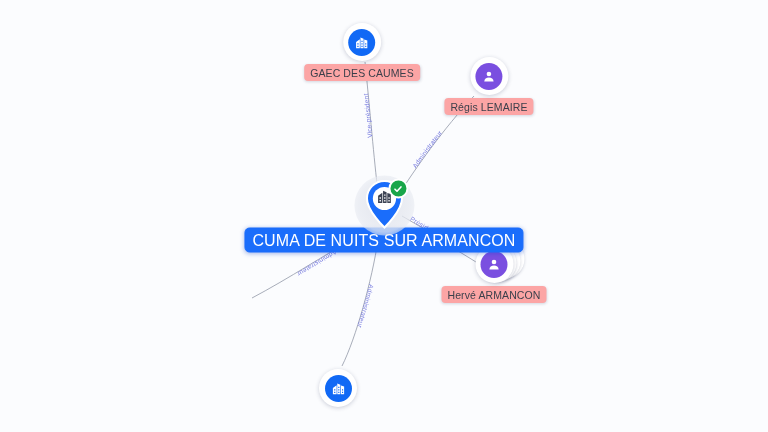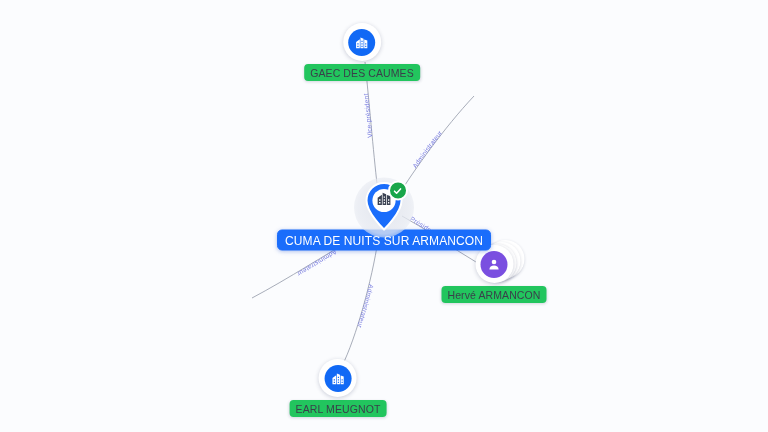--- a/index.html
+++ b/index.html
@@ -27,26 +27,26 @@
   .chip-inner{width:27px;height:27px;border-radius:50%;
               display:flex;align-items:center;justify-content:center;}
   .chip-inner.company{background:#1169f5;}
   .chip-inner.person{background:#7a4fe0;}
   .chip-inner svg{display:block;}
 
   
   .label{
     margin-top:3px;white-space:nowrap;
     font-size:10.5px;letter-spacing:.1px;color:#3a3f4a;
-    background:#22c55e;border-radius:4px;
+    background:#fca5a5;border-radius:4px;
     padding:2.5px 6px;
     box-shadow:0 1px 3px rgba(30,40,80,.18);
   }
   .label.primary{
-    background:#1a6dfb;color:#ffffff;font-size:12px;
+    background:#1a6dfb;color:#ffffff;font-size:16px;
     border:1.5px solid #1a6dfb;border-radius:5px;
     padding:2.5px 7px;
     box-shadow:0 1px 4px rgba(20,70,200,.35);
   }
 
   
   .center-node{position:absolute;transform:translate(-50%,-50%);}
   .halo{position:absolute;left:50%;top:26px;transform:translate(-50%,-50%);
         width:60px;height:60px;border-radius:50%;
         background:radial-gradient(circle,rgba(225,228,236,.95) 0%,rgba(231,234,241,.75) 62%,rgba(240,242,247,0) 100%);}
@@ -107,20 +107,35 @@
               <path d="M10 21V4l5 2v15h-5zm1.6-2h1.8v-2h-1.8v2zm0-4h1.8v-2h-1.8v2zm0-4h1.8V9h-1.8v2z"></path>
               <path d="M16 21V7l5 1.6V21h-5zm1.6-2h1.8v-2h-1.8v2zm0-4h1.8v-2h-1.8v2z"></path>
             </svg>
           </div>
         </div>
       </div>
       <div class="label">GAEC DES CAUMES</div>
     </div>
   </div>
 
+  <div class="node" style="left:489px;top:86px;">
+    <div class="node-hit">
+      <div class="chip-wrap">
+        <div class="chip">
+          <div class="chip-inner person">
+            <svg width="15" height="15" viewBox="0 0 24 24" fill="#fff">
+              <circle cx="12" cy="8" r="3.7"></circle>
+              <path d="M4.6 20c0-4.1 3.3-6.4 7.4-6.4s7.4 2.3 7.4 6.4H4.6z"></path>
+            </svg>
+          </div>
+        </div>
+      </div>
+      <div class="label">Régis LEMAIRE</div>
+    </div>
+  </div>
 
   <div class="node" style="left:494px;top:274px;">
     <div class="node-hit">
       <div class="chip-wrap">
         <div class="chip-stack" style="left:11px;top:-5px;width:38px;height:38px;"></div>
         <div class="chip-stack" style="left:7px;top:-3px;width:38px;height:38px;"></div>
         <div class="chip-stack" style="left:3.5px;top:-1.5px;width:38px;height:38px;"></div>
         <div class="chip">
           <div class="chip-inner person">
             <svg width="15" height="15" viewBox="0 0 24 24" fill="#fff">
@@ -141,21 +156,20 @@
         <div class="chip">
           <div class="chip-inner company">
             <svg width="15" height="15" viewBox="0 0 24 24" fill="#fff">
               <path d="M3 21V11l6-4.2V21H3zm2-2h2v-2H5v2zm0-4h2v-2H5v2z"></path>
               <path d="M10 21V4l5 2v15h-5zm1.6-2h1.8v-2h-1.8v2zm0-4h1.8v-2h-1.8v2zm0-4h1.8V9h-1.8v2z"></path>
               <path d="M16 21V7l5 1.6V21h-5zm1.6-2h1.8v-2h-1.8v2zm0-4h1.8v-2h-1.8v2z"></path>
             </svg>
           </div>
         </div>
       </div>
-      <div class="label">EARL MEUGNOT</div>
     </div>
   </div>
 
   <div class="center-node" style="left:384px;top:216px;">
     <div class="node-hit">
       <div class="halo"></div>
       <div class="pin-wrap">
         <svg width="46" height="58" viewBox="0 0 46 58" style="position:absolute;left:0;top:0;">
           <path d="M23 1.5C13.3 1.5 5.5 9.3 5.5 19c0 12.4 17.5 29 17.5 29S40.5 31.4 40.5 19C40.5 9.3 32.7 1.5 23 1.5z" fill="#1a6dfb" stroke="#ffffff" stroke-width="2"></path>
           <circle cx="23" cy="19" r="11.6" fill="#ffffff"></circle>

